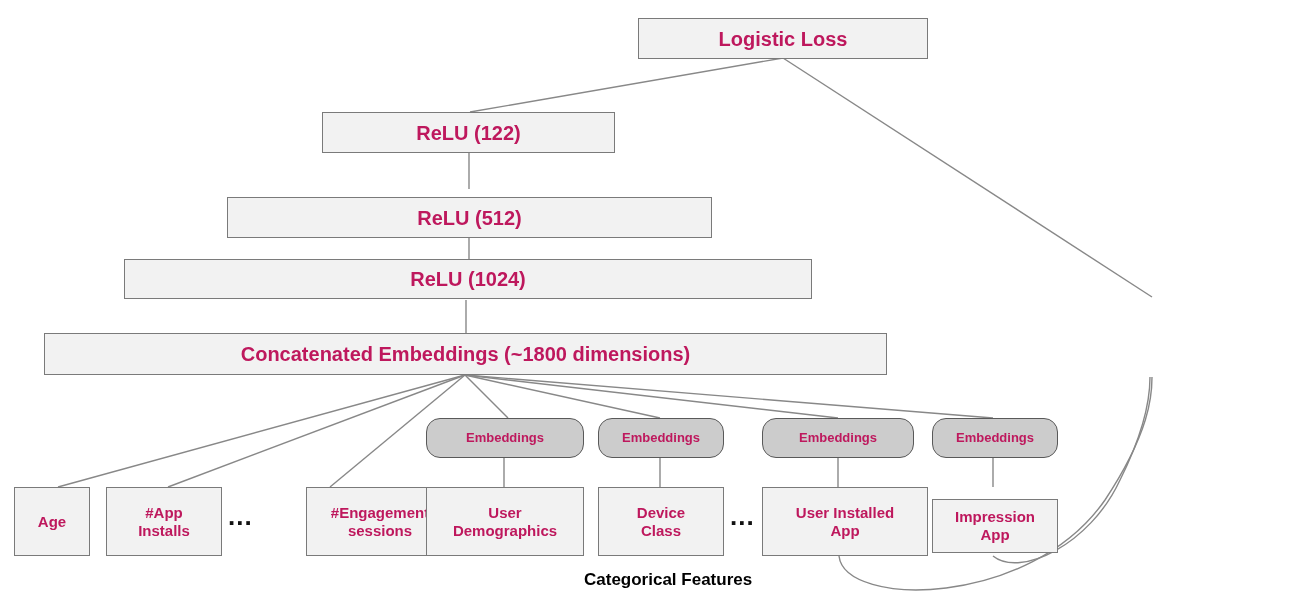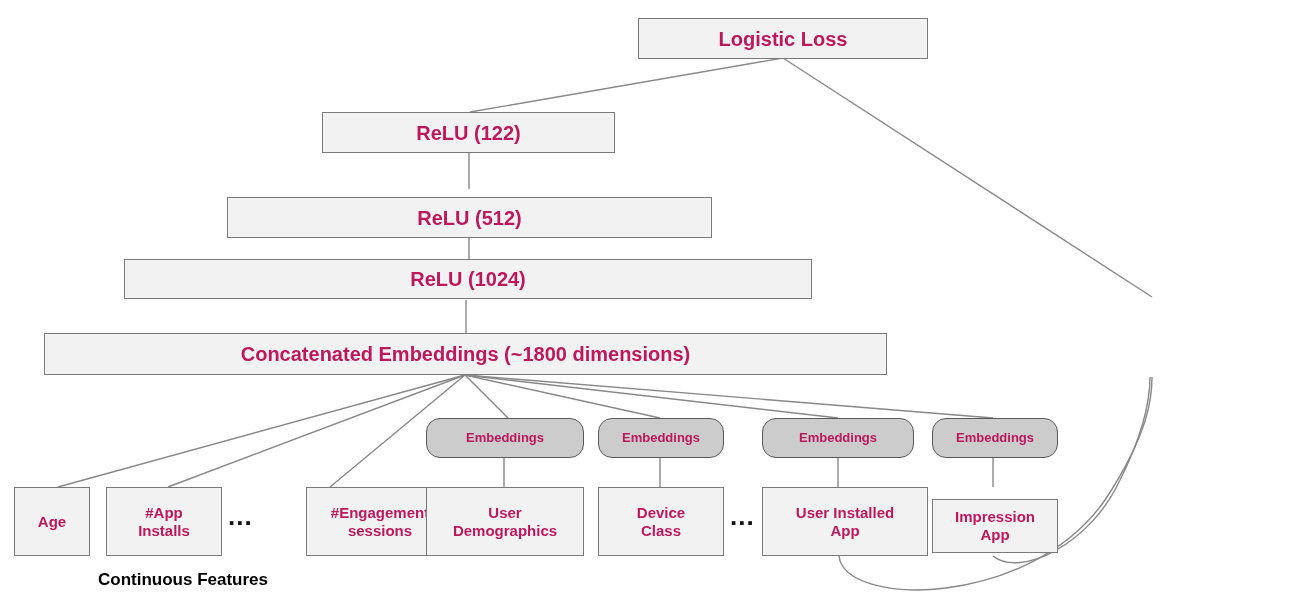--- a/index.html
+++ b/index.html
@@ -179,18 +179,18 @@
   <div class="node t-sm" style="left:762px; top:487px; width:166px; height:69px;">
     <span class="txt">User Installed
 App</span>
   </div>
 
   <div class="node t-sm" style="left:932px; top:487px; width:126px; height:54px;margin-top:12px;">
     <span class="txt">Impression
 App</span>
   </div>
 
-  <div class="grouplabel" style="left:98px; top:570px;">
-    <span>Continuous Features</span>
+
+  <div class="grouplabel" style="left:584px; top:570px;">
+    <span>Categorical Features</span>
   </div>
-
 
 </div>
 
 </body></html>

